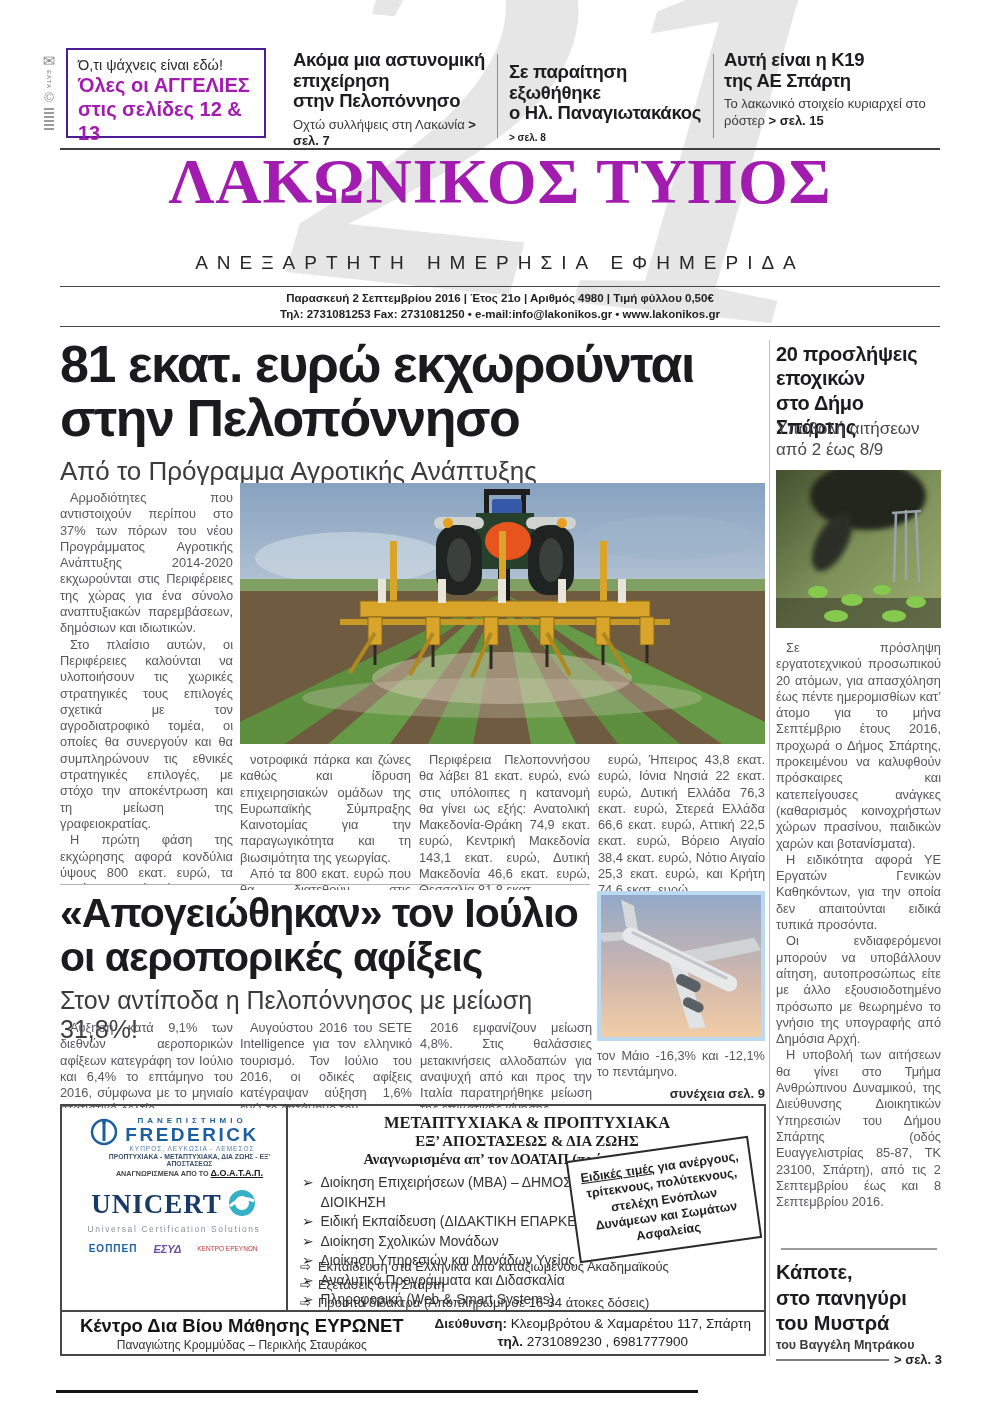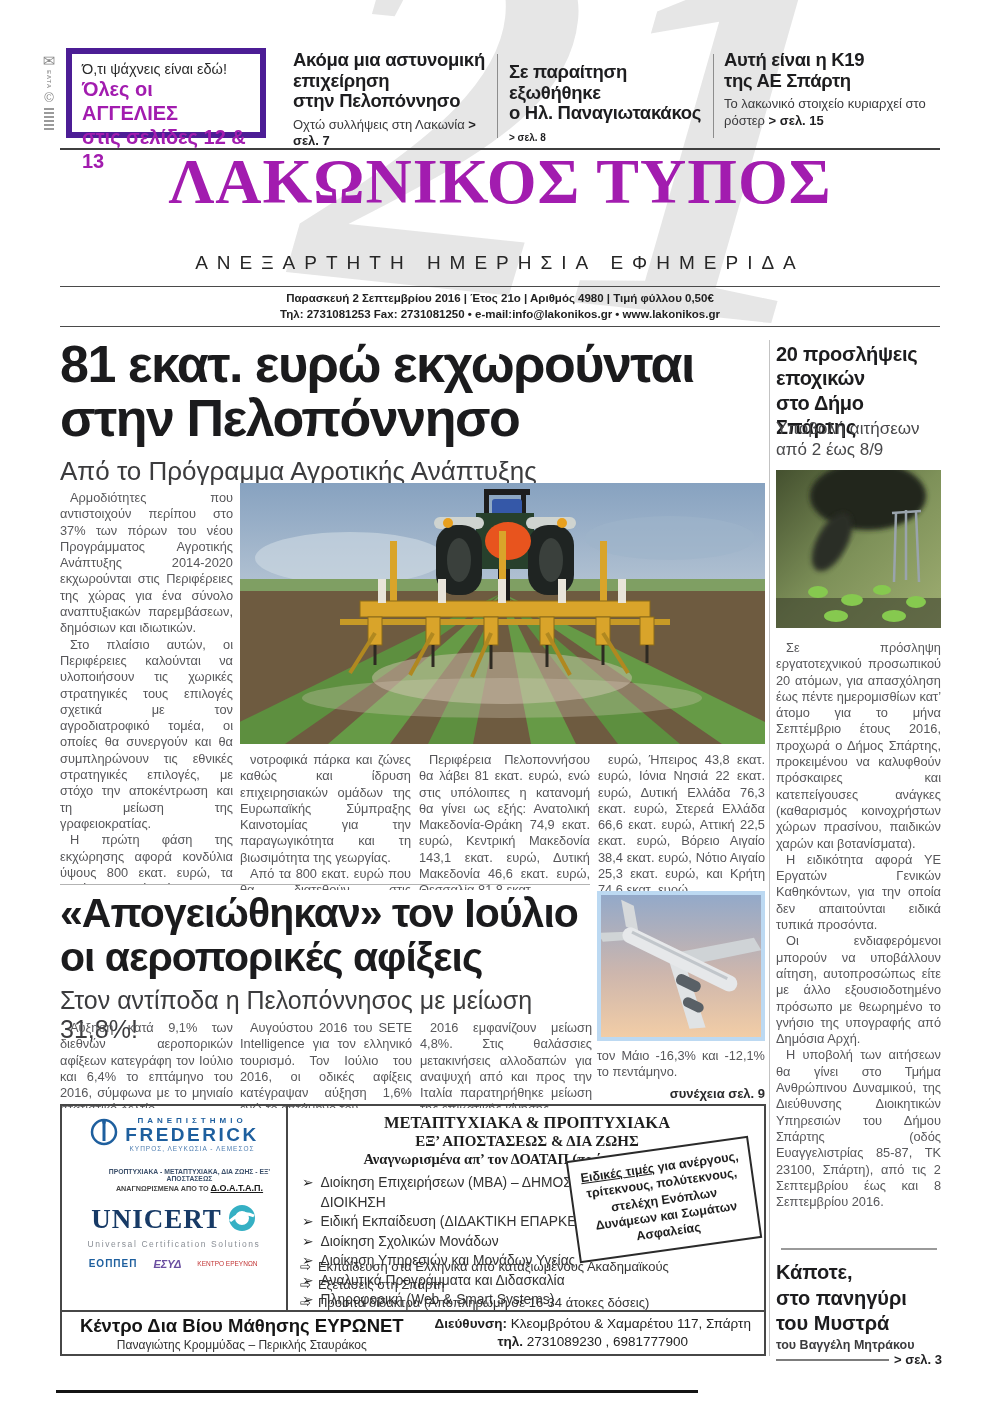--- a/index.html
+++ b/index.html
@@ -17,21 +17,21 @@
         font-style:italic; font-weight:bold; font-size:540px; line-height:1;
         color:#e2e2e2; transform:rotate(6deg); opacity:.85; }
 
   
   .stamps { left:36px; top:54px; width:26px; color:#8a8a8a; text-align:center; }
   .stamps .bird { font-size:15px; line-height:14px; }
   .stamps .elta { font-size:6px; letter-spacing:1px; writing-mode:vertical-rl; margin:2px auto; color:#9a9a9a; font-weight:bold;}
   .stamps .cmark { font-size:13px; line-height:14px; }
   .stamps .barcode { width:10px; height:22px; margin:3px auto 0;
     background:repeating-linear-gradient(#9a9a9a 0 2px, #fff 2px 4px); }
-  .cls-box { left:66px; top:48px; width:200px; height:90px; border:6px solid #4c1d95;
+  .cls-box { left:66px; top:48px; width:200px; height:90px; border:2px solid #4c1d95;
     padding:7px 10px; box-sizing:border-box; }
   .cls-box .l1 { font-size:14.5px; color:#2a2a2a; }
   .cls-box .l2, .cls-box .l3 { font-size:20px; font-weight:bold; line-height:1.2; color:#a21caf; }
   .teaser { color:#1d1d1f; }
   .teaser .tt { font-size:18.5px; font-weight:bold; line-height:1.12; letter-spacing:-0.3px; }
   .teaser .ts { font-size:13px; margin-top:5px; color:#3a3a3c; line-height:1.25; }
   .teaser1 { left:276px; top:50px; width:212px;margin-left:17px; }
   .teaser2 { left:509px; top:62px; width:198px; }
   .teaser2 .pg { display:block; margin-top:8px; font-size:10px; }
   .teaser3 { left:724px; top:50px; width:216px; }
@@ -78,21 +78,21 @@
     font-size:13px; font-weight:bold; color:#2a2a2c; }
 
   
   .adbox { left:60px; top:1104px; width:706px; height:252px; border:2px solid #474747; box-sizing:border-box; }
   .adbox .cell { position:absolute; }
   .ad-left { left:0; top:0; width:226px; height:204px; border-right:2px solid #474747; text-align:center; padding-top:10px; box-sizing:border-box; }
   .fred-row { display:flex; justify-content:center; align-items:center; gap:6px; }
   .fred-txt .fp { font-size:8px; letter-spacing:4px; color:#1e5f9e; font-weight:bold; }
   .fred-txt .fn { font-size:19px; letter-spacing:2.5px; color:#1e5f9e; font-weight:bold; line-height:1.05; }
   .fred-txt .fl { font-size:6.5px; letter-spacing:1px; color:#4d7db0; }
-  .fred-lines { margin-top:16px; color:#3c506b; font-weight:bold;padding-left:31px; }
+  .fred-lines { margin-top:1px; color:#3c506b; font-weight:bold;padding-left:31px; }
   .fred-lines .r1 { font-size:6.8px; }
   .fred-lines .r2 { font-size:7.2px; margin-top:1px; color:#444; }
   .fred-lines .doatap { font-size:9px; color:#1a1a1a; text-decoration:underline; }
   .unicert-row { margin-top:10px; display:flex; justify-content:center; align-items:center; gap:5px; }
   .unicert-name { font-family:"Liberation Serif",serif; font-weight:bold; font-size:27px; color:#173a66; letter-spacing:1px; }
   .unicert-tag { font-size:8.5px; color:#8a8f96; letter-spacing:1.6px; margin-top:2px; }
   .certs { margin-top:9px; display:flex; justify-content:center; align-items:center; gap:16px; }
   .cert-eoppep { color:#1e5f9e; font-weight:bold; font-size:10px; letter-spacing:1px; }
   .cert-esyd { color:#6a4ea0; font-weight:bold; font-style:italic; font-size:11px; }
   .cert-kentro { color:#c23535; font-size:6.5px; width:62px; line-height:1.2; text-align:left; }

